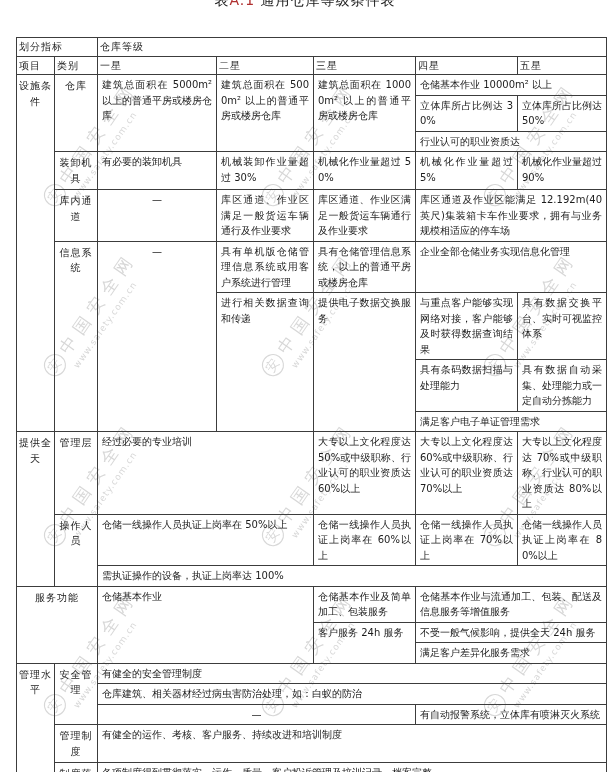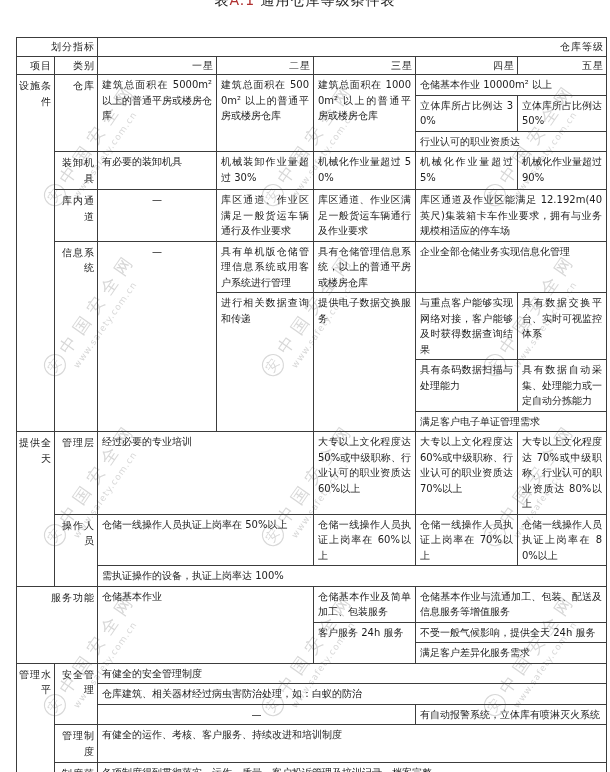--- a/index.html
+++ b/index.html
@@ -26,22 +26,22 @@
   }
   .doc-table td {
     border:1px solid #3c3c3c;
     font-size:10px; line-height:15.5px;
     padding:2px 4px;
     vertical-align:top;
     text-align:justify;
     word-break:break-all;
     overflow:hidden;
   }
-  td.hd { text-align:right; vertical-align:middle; height:17px; letter-spacing:1px; padding:1px 2px; }
-  td.lab { text-align:right; letter-spacing:1px; padding:3px 2px;margin-top:33px; }
+  td.hd { text-align:left; vertical-align:middle; height:17px; letter-spacing:1px; padding:1px 2px; }
+  td.lab { text-align:center; letter-spacing:1px; padding:3px 2px;margin-top:33px; }
   td.c  { text-align:center; }
   .wm {
     position:absolute; z-index:1; width:170px;
     transform:rotate(-55deg);
     color:#b0b0b0; opacity:0.5;
     text-align:center; pointer-events:none;
   }
   .wm-row { display:flex; align-items:center; justify-content:center; gap:5px; }
   .wm-logo {
     width:22px; height:22px; border:1.5px solid #b0b0b0; border-radius:50%;

